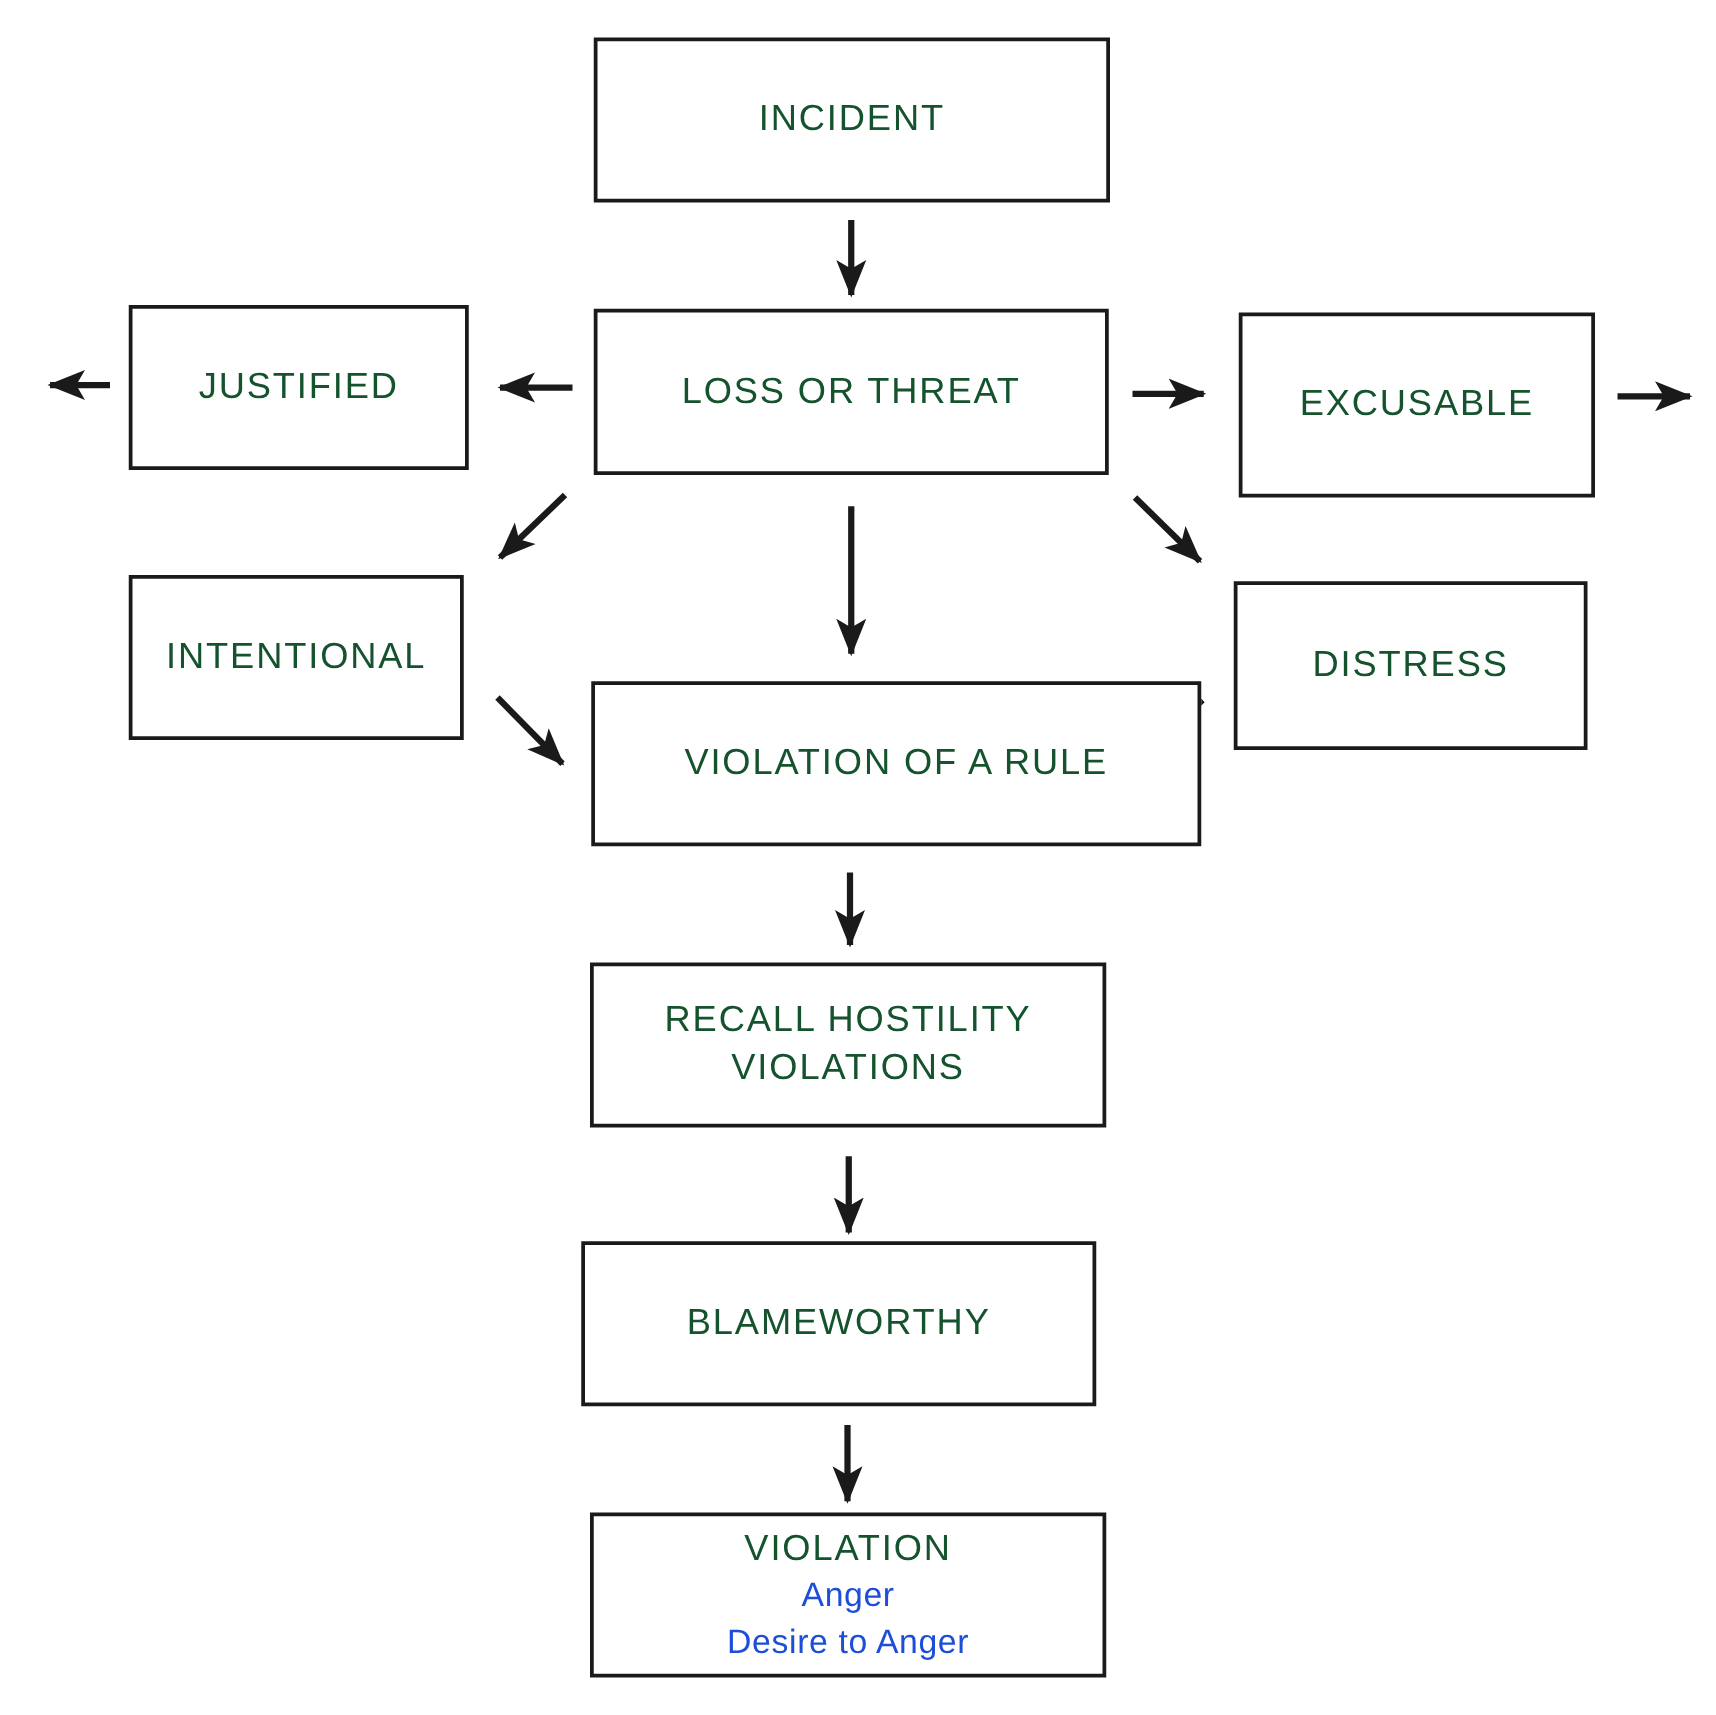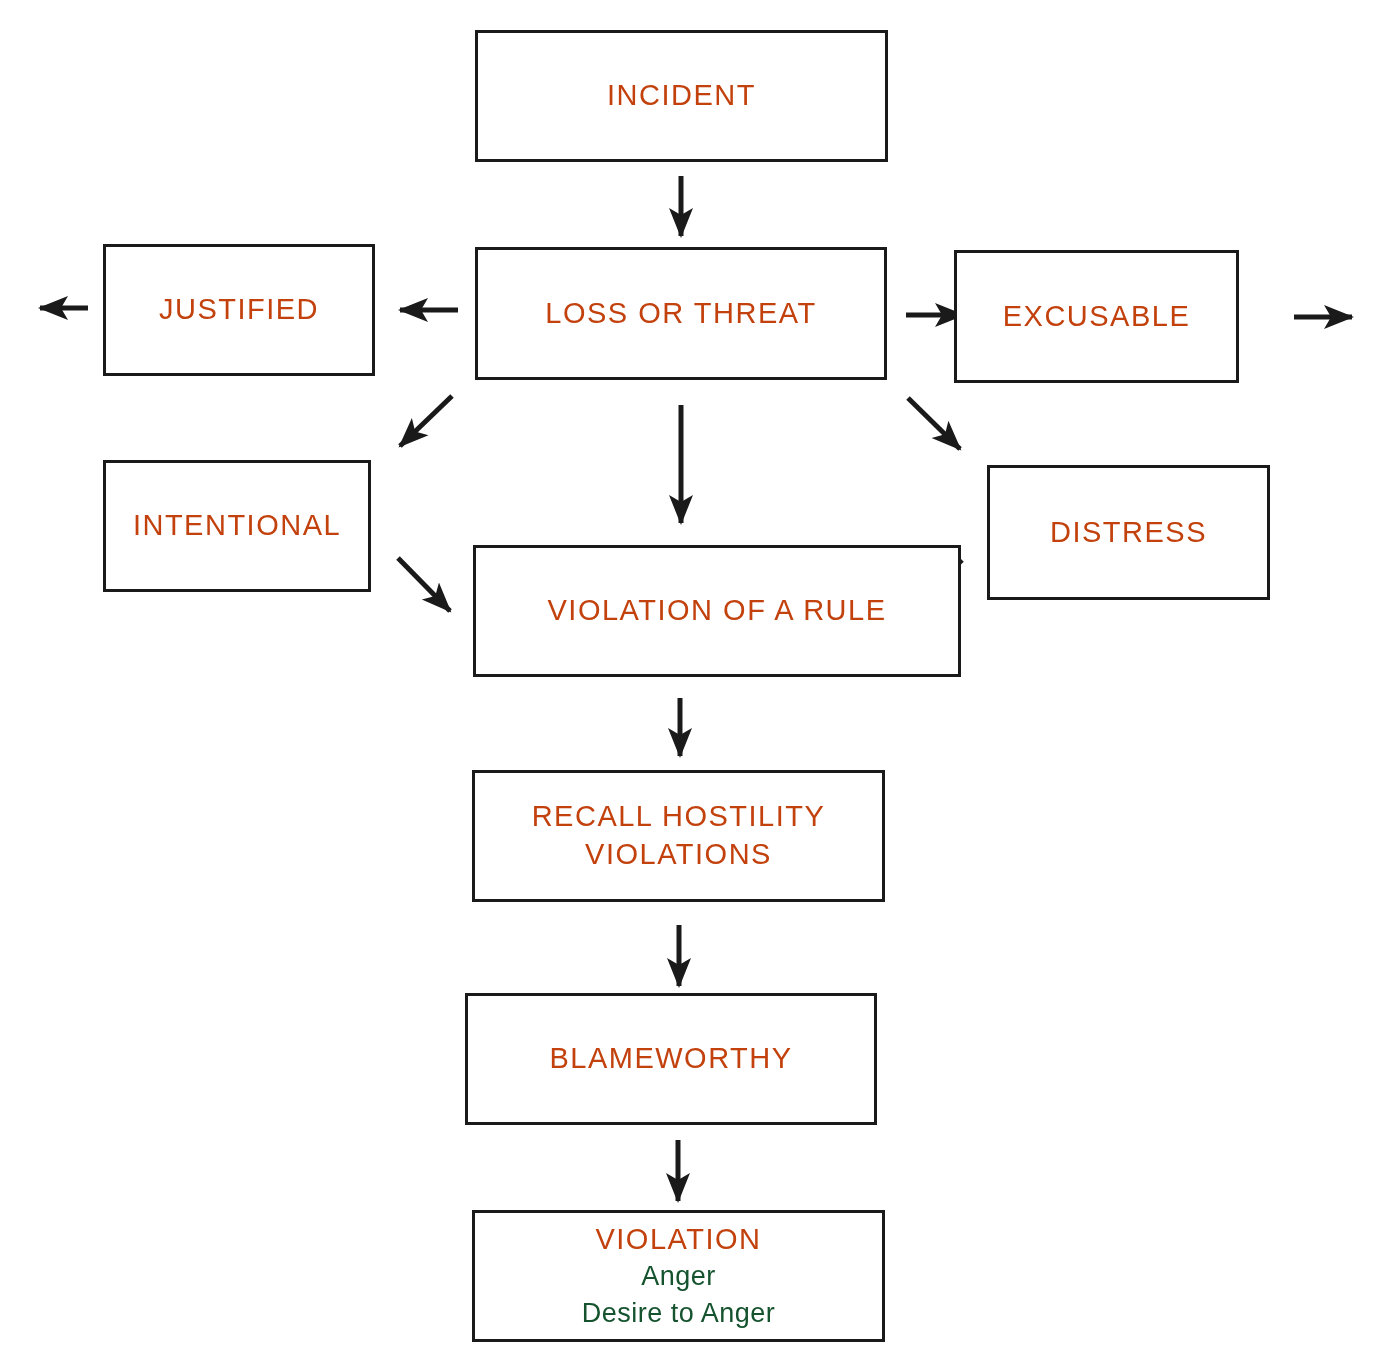--- a/index.html
+++ b/index.html
@@ -27,34 +27,34 @@
     display: flex;
     flex-direction: column;
     align-items: center;
     justify-content: center;
     text-align: center;
   }
   .node .label {
     font-size: 29px;
     letter-spacing: 1.5px;
     line-height: 1.3;
-    color: #c2410c;
+    color: #14532d;
     padding: 0 28px;
   }
   .node .sublabel {
     font-size: 27px;
     letter-spacing: 0.5px;
     line-height: 1.35;
-    color: #14532d;
+    color: #1d4ed8;
   }
   
   #box-incident    { left: 475px; top: 30px;   width: 413px; height: 132px; }
   #box-loss        { left: 475px; top: 247px;  width: 412px; height: 133px; }
   #box-justified   { left: 103px; top: 244px;  width: 272px; height: 132px; }
-  #box-excusable   { left: 954px; top: 250px;  width: 285px; height: 133px; justify-content: center; }
+  #box-excusable   { left: 991px; top: 250px;  width: 285px; height: 148px; justify-content: center; }
   #box-intentional { left: 103px; top: 460px;  width: 268px; height: 132px; }
   #box-distress    { left: 987px; top: 465px;  width: 283px; height: 135px; text-align: center; }
   #box-violation   { left: 473px; top: 545px;  width: 488px; height: 132px; }
   #box-recall      { left: 472px; top: 770px;  width: 413px; height: 132px; }
   #box-blameworthy { left: 465px; top: 993px;  width: 412px; height: 132px; }
   #box-hostility   { left: 472px; top: 1210px; width: 413px; height: 132px; }
   #box-hostility .label { padding: 0 12px; }
 </style>
 </head>
 <body>

